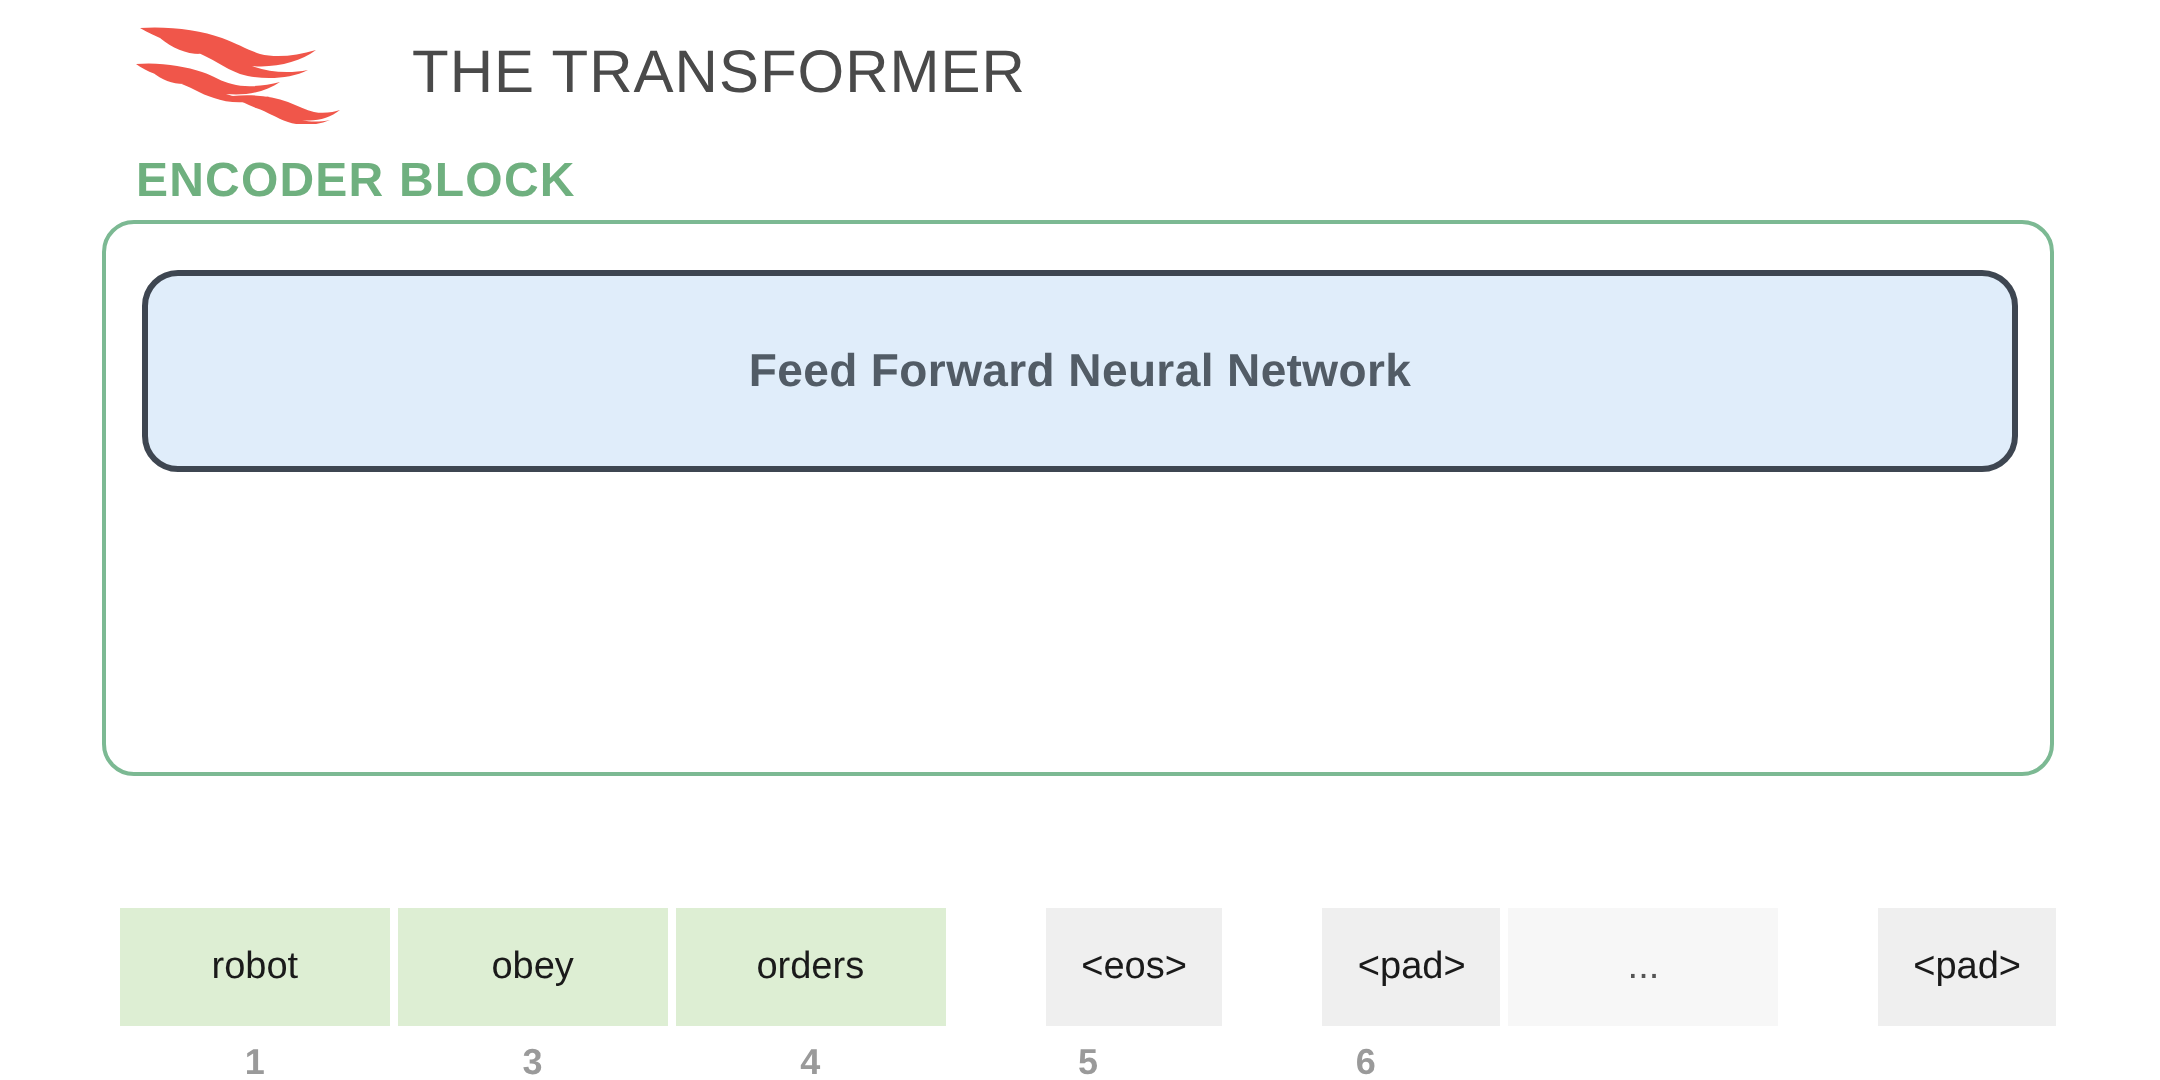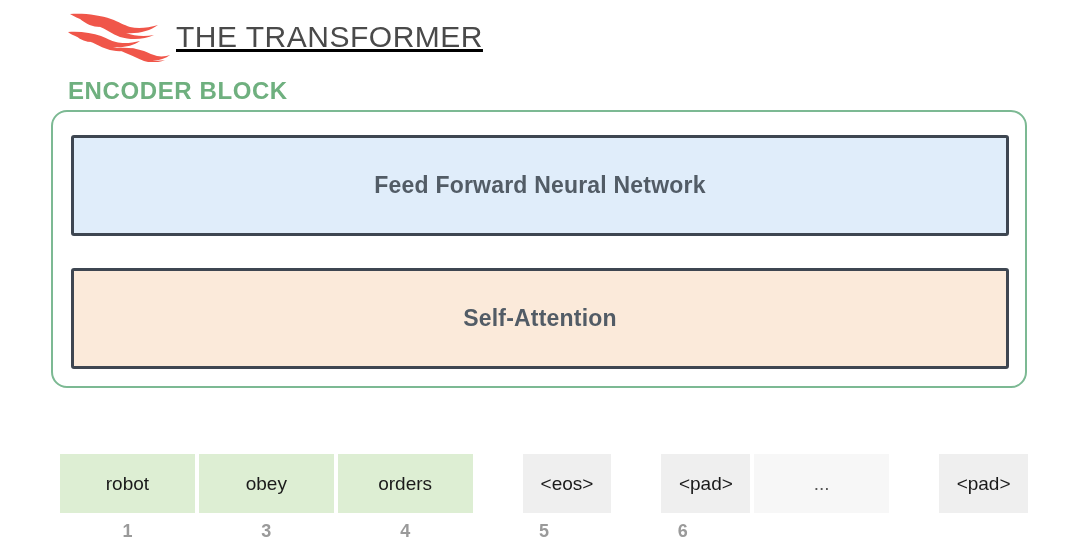--- a/index.html
+++ b/index.html
@@ -16,22 +16,21 @@
   }
 
   
   #header {
     position: absolute;
     left: 66px;
     top: 8px;
     height: 58px;
     display: flex;
     align-items: center;
-    gap: 6px;
-    text-decoration: underline;
+    gap: 36px;
   }
   #flame-logo {
     width: 104px;
     height: 50px;
     display: block;
   }
   #app-title {
     font-size: 30px;
     font-weight: 400;
     color: #4a4a4a;
@@ -65,21 +64,21 @@
     border-radius: 16px;
     background: #ffffff;
   }
 
   .inner-box {
     position: absolute;
     left: 18px;
     width: 938px;
     box-sizing: border-box;
     border: 3px solid #3e4651;
-    border-radius: 3px;
+    border-radius: 18px;
     display: flex;
     align-items: center;
     justify-content: center;
   }
   #ffnn-box {
     top: 23px;
     height: 101px;
     background: #e0edfa;
   }
   #self-attention-box {
@@ -146,23 +145,20 @@
   </svg>
   <div id="app-title">THE TRANSFORMER</div>
 </div>
 
 <div id="encoder-label">ENCODER BLOCK</div>
 
 <div id="encoder-block">
   <div id="ffnn-box" class="inner-box">
     <span class="inner-box-label">Feed Forward Neural Network</span>
   </div>
-  <div id="self-attention-box" class="inner-box">
-    <span class="inner-box-label">Self-Attention</span>
-  </div>
 </div>
 
 <div id="token-table">
 
   <div class="token-col">
     <div class="token-cell green">robot</div>
     <div class="token-index">1</div>
   </div>
 
 

